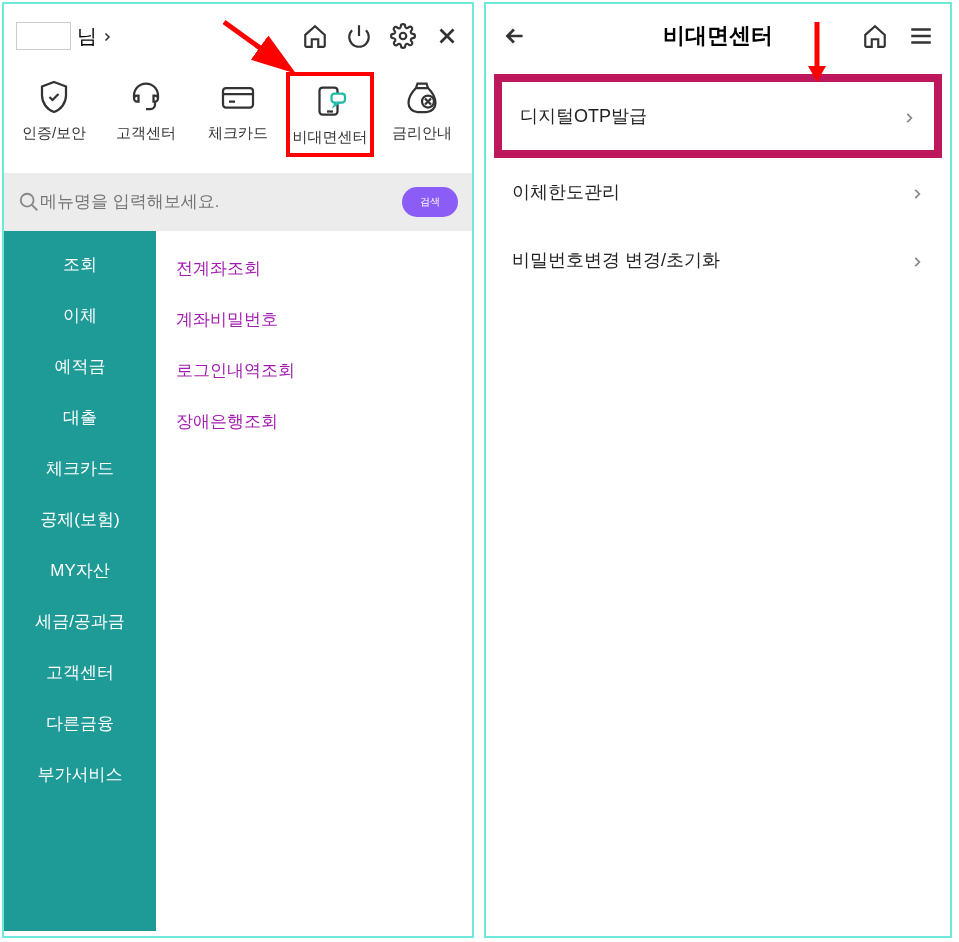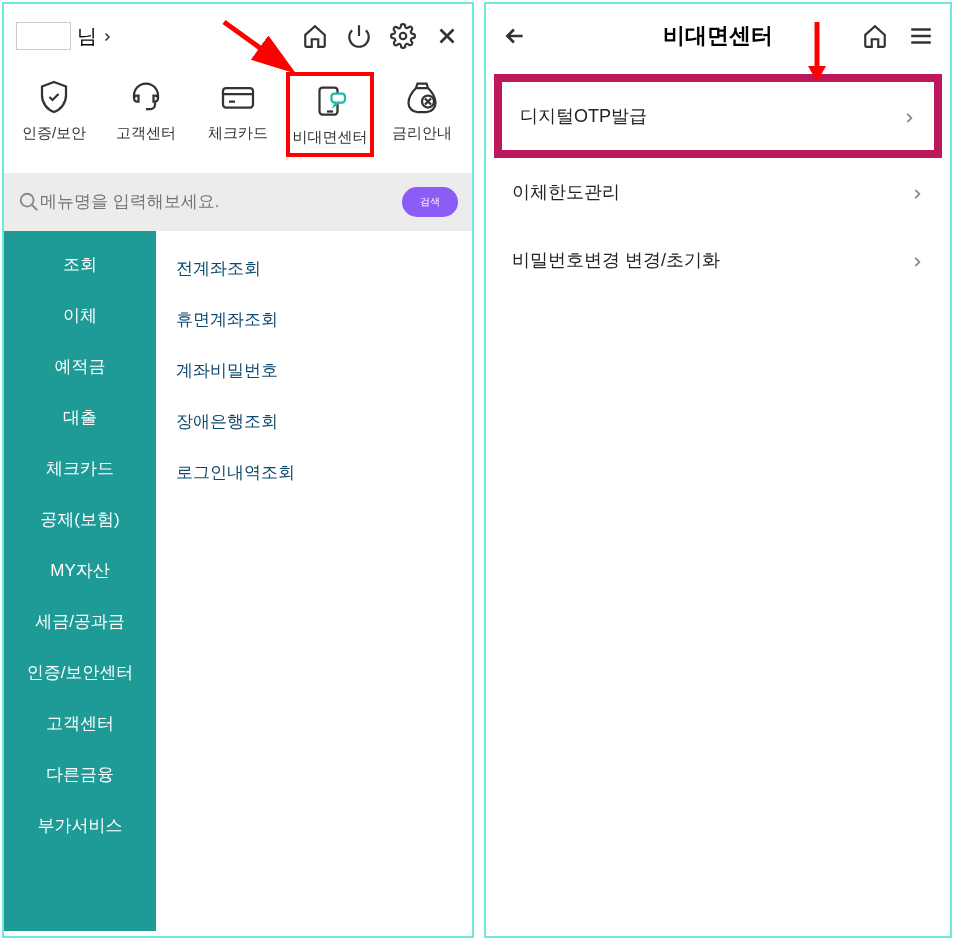--- a/index.html
+++ b/index.html
@@ -133,21 +133,21 @@
       padding: 14px 4px;
       cursor: pointer;
     }
     .menu-list {
       flex: 1;
       padding: 12px 0;
     }
     .menu-item {
       padding: 14px 20px;
       font-size: 17px;
-      color: #0c4a6e;
+      color: #a21caf;
       cursor: pointer;
     }
 
     
     .title-bar {
       display: flex;
       align-items: center;
       justify-content: space-between;
       padding: 14px 16px;
       height: 64px;
@@ -300,31 +300,29 @@
   <div class="content-row">
     <div class="sidebar">
       <div class="sidebar-item">조회</div>
       <div class="sidebar-item">이체</div>
       <div class="sidebar-item">예적금</div>
       <div class="sidebar-item">대출</div>
       <div class="sidebar-item">체크카드</div>
       <div class="sidebar-item">공제(보험)</div>
       <div class="sidebar-item">MY자산</div>
       <div class="sidebar-item">세금/공과금</div>
-      <div class="sidebar-item">인증/보안센터</div>
       <div class="sidebar-item">고객센터</div>
       <div class="sidebar-item">다른금융</div>
       <div class="sidebar-item">부가서비스</div>
     </div>
     <div class="menu-list">
       <div class="menu-item">전계좌조회</div>
-      <div class="menu-item">휴면계좌조회</div>
       <div class="menu-item">계좌비밀번호</div>
+      <div class="menu-item">로그인내역조회</div>
       <div class="menu-item">장애은행조회</div>
-      <div class="menu-item">로그인내역조회</div>
     </div>
   </div>
 
   <div class="arrow" style="left:212px; top:10px;">
     <svg width="90" height="70" viewBox="0 0 90 70">
       <defs>
           <marker id="ah1" markerWidth="10" markerHeight="10" refX="7" refY="3" orient="auto">
             <path d="M0,0 L0,6 L9,3 z" fill="#ff0000"></path>
           </marker>
         </defs>

